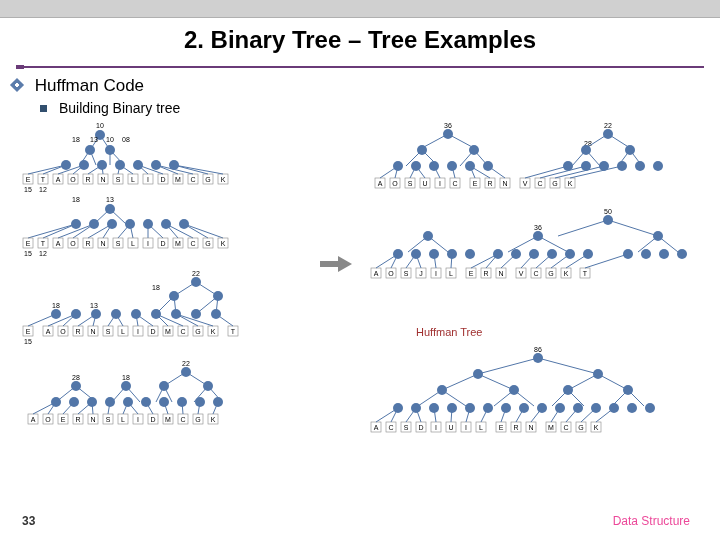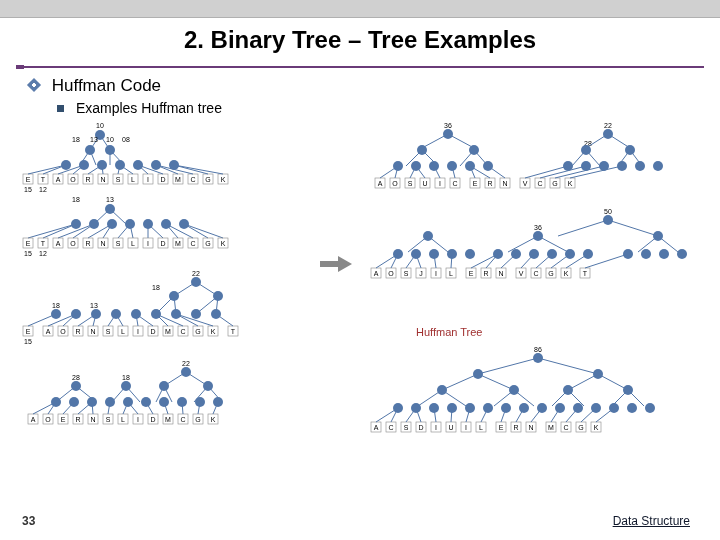--- a/index.html
+++ b/index.html
@@ -30,21 +30,21 @@
     position: relative;
   }
   .underline::before {
     content: "";
     position: absolute;
     left: 0; top: -1px;
     width: 8px; height: 4px;
     background: #6a3b78;
   }
   .section {
-    padding: 0 29px;
+    padding: 0 12px;
   }
   .h1 {
     font-size: 17px;
     color: #000;
     margin-bottom: 4px;
   }
   .h1 .diamond {
     display: inline-block;
     width: 10px; height: 10px;
     transform: rotate(45deg);
@@ -76,22 +76,21 @@
     bottom: 12px;
     font-size: 12px;
     color: #333;
     font-weight: bold;
   }
   .footer {
     position: absolute;
     right: 30px;
     bottom: 12px;
     font-size: 12px;
-    color: #0f172a;
-    text-decoration: underline;
+    color: #ec4899;
   }
   .huff-label {
     position: absolute;
     font-size: 11px;
     color: #a03030;
   }
   svg { position: absolute; }
   .node { fill: #5276a8; }
   .lbl { font: 7px Arial; fill: #000; text-anchor: middle; }
   .numtop { font: 7px Arial; fill: #000; text-anchor: middle; }
@@ -107,21 +106,21 @@
 <h1 class="title">2. Binary Tree – Tree Examples</h1>
 <div class="underline"></div>
 
 <div class="section">
   <div class="h1">
     <span class="diamond"></span>
     <span>Huffman Code</span>
   </div>
   <div class="h2">
     <span class="sq"></span>
-    <span>Examples Huffman tree</span>
+    <span>Building Binary tree</span>
   </div>
 </div>
 
 <div class="diagram-area">
 
   <svg style="left:0;top:0" width="300" height="72" viewBox="0 0 300 72">
 
     <text class="numtop" x="84" y="6">10</text>
     <circle class="node" cx="84" cy="13" r="5"></circle>
     <line class="edge" x1="84" y1="13" x2="74" y2="28"></line>

